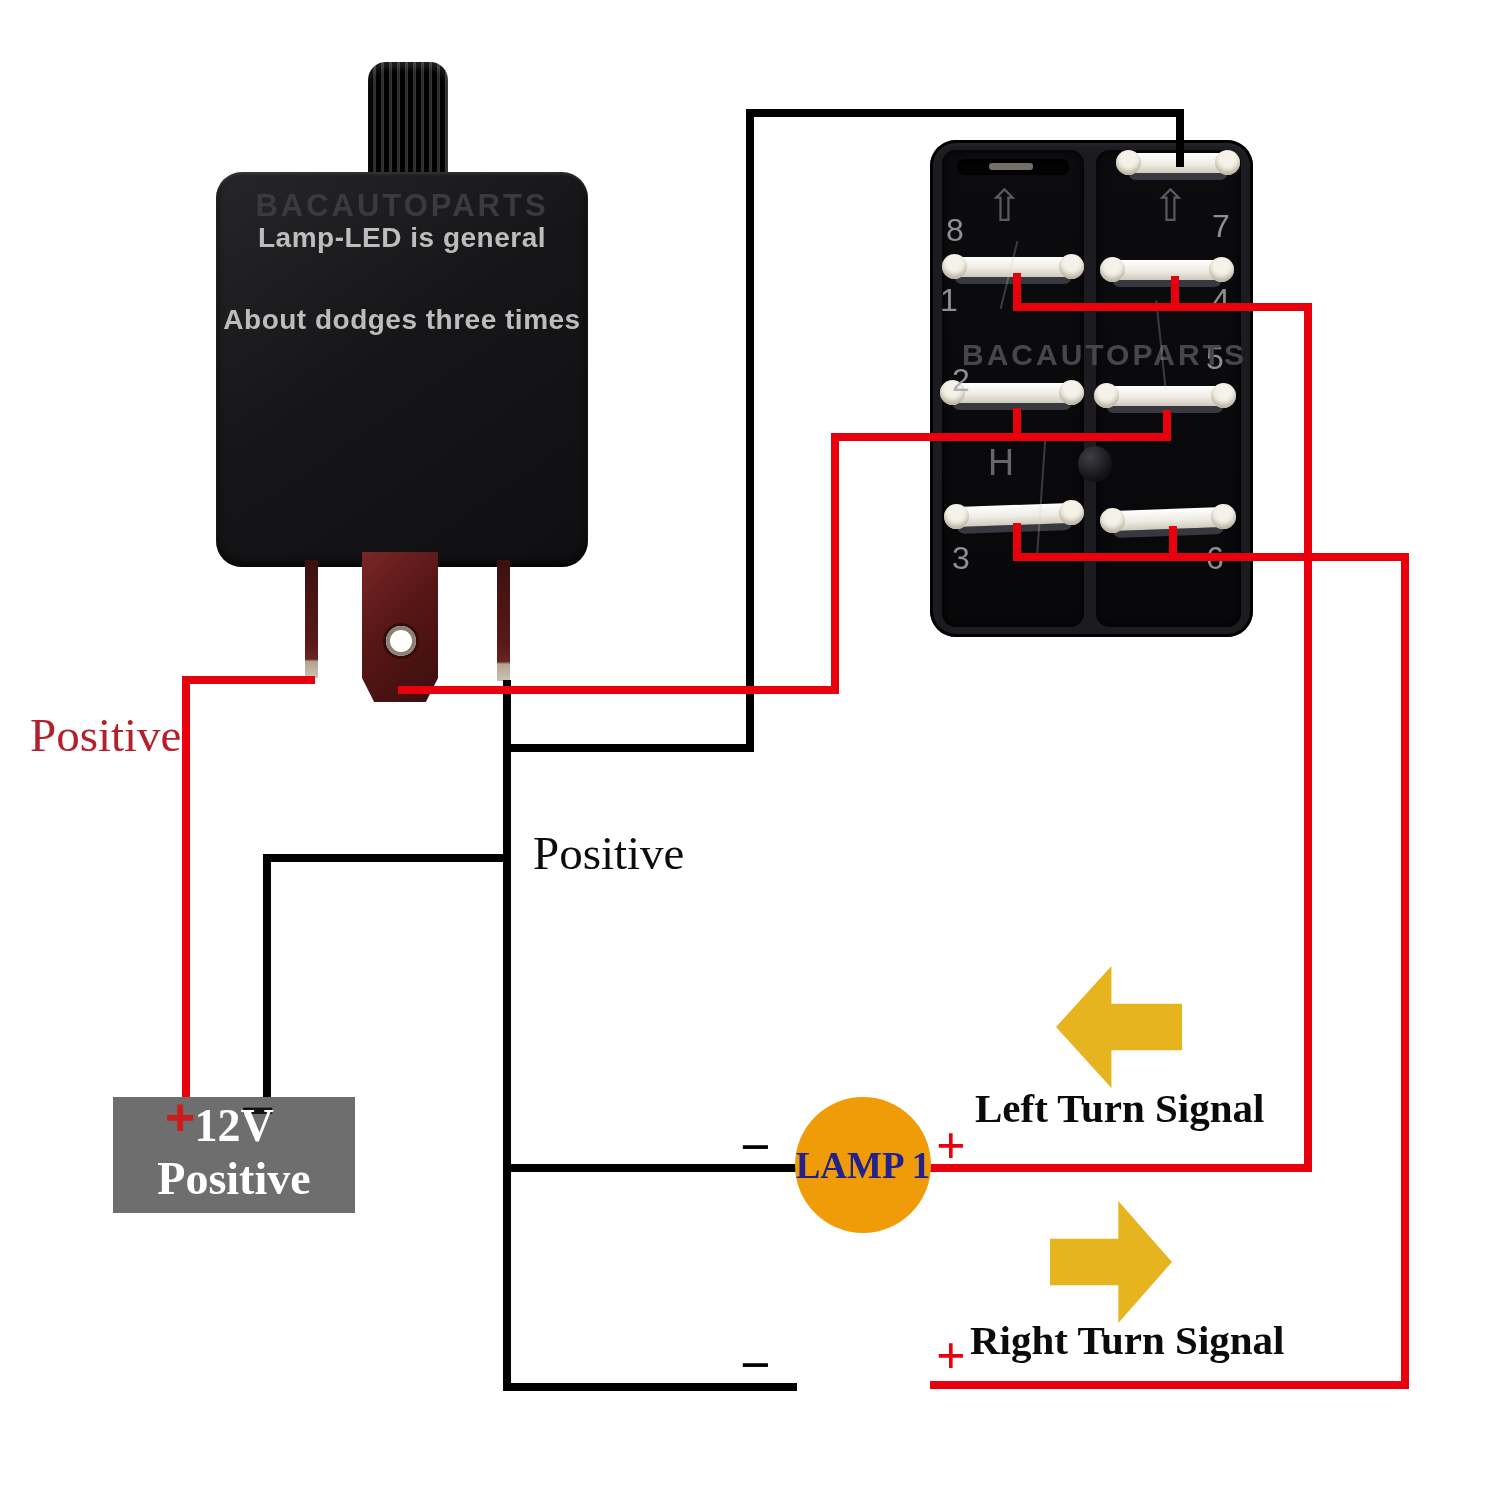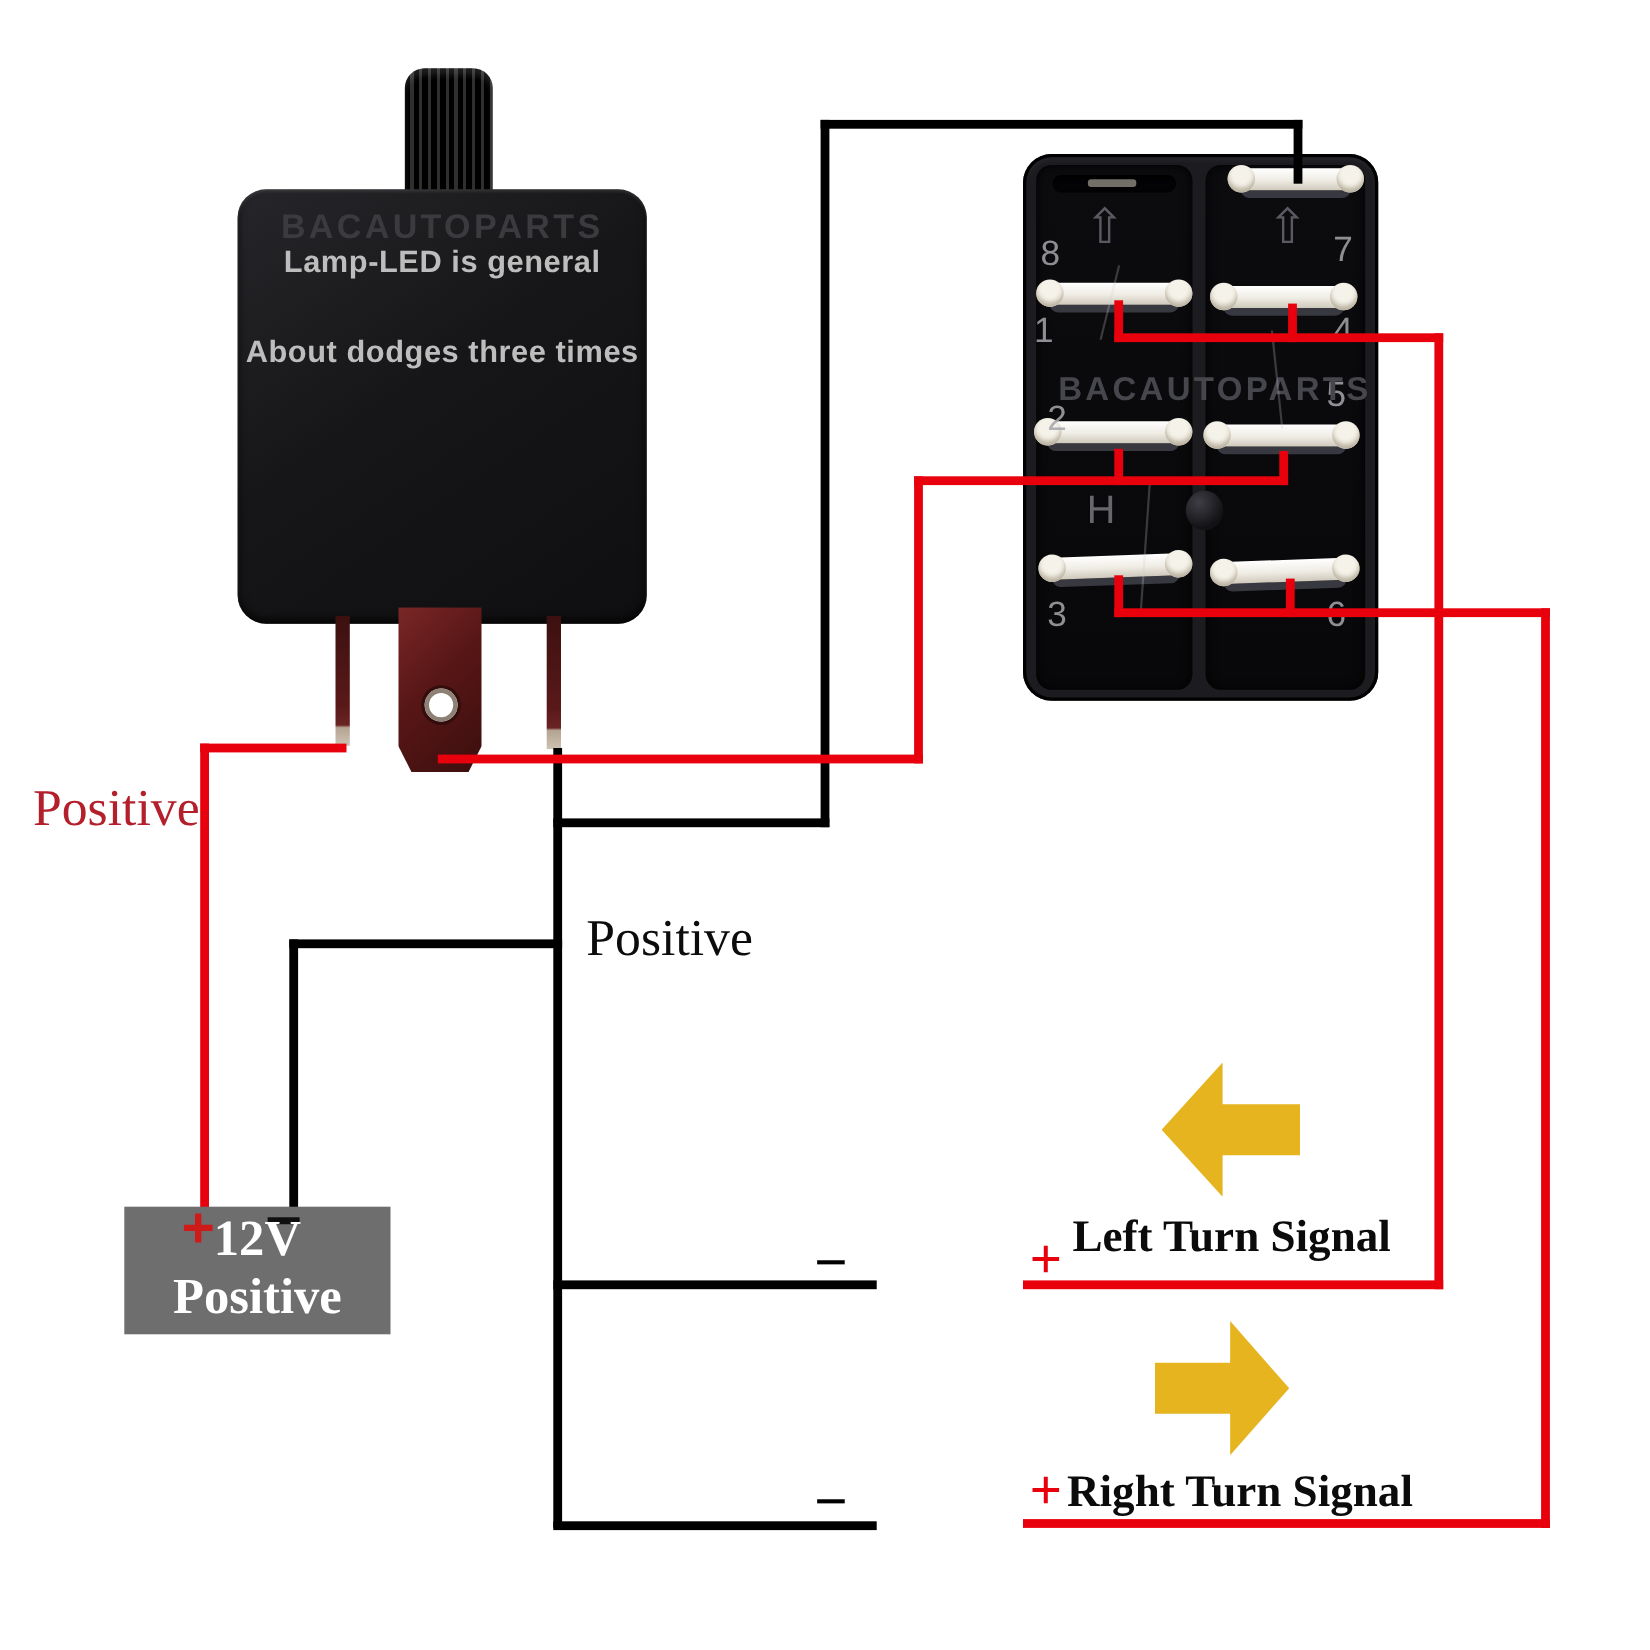--- a/index.html
+++ b/index.html
@@ -77,21 +77,21 @@
 
   
   .arrow{position:absolute;background:#e5b41e;}
   .arrow.left{left:1056px;top:966px;width:126px;height:122px;
       clip-path:polygon(0 50%,44% 0,44% 31%,100% 31%,100% 69%,44% 69%,44% 100%);}
   .arrow.right{left:1050px;top:1201px;width:122px;height:122px;
       clip-path:polygon(100% 50%,56% 0,56% 31%,0 31%,0 69%,56% 69%,56% 100%);}
   .serif-label{position:absolute;font-family:"Liberation Serif",serif;white-space:nowrap;}
   .lbl-positive{left:30px;top:708px;font-size:47px;color:#b3202c;}
   .lbl-negative{left:533px;top:826px;font-size:47px;color:#0c0c0c;}
-  .lbl-turn{font-size:41px;font-weight:700;color:#0b0b0b;margin-top:15px;}
+  .lbl-turn{font-size:41px;font-weight:700;color:#0b0b0b;}
 </style>
 </head>
 <body>
 
 <div class="canvas">
 
   <div class="relay-knob"></div>
   <div class="relay-body">
     <div class="relay-watermark">BACAUTOPARTS</div>
     <div class="relay-text" style="top:50px;">Lamp-LED is general</div>
@@ -159,20 +159,23 @@
   <div class="wire wr" style="left:1013px;top:553px;width:396px;height:8px;"></div>
   <div class="wire wr" style="left:1401px;top:553px;width:8px;height:836px;"></div>
   <div class="wire wr" style="left:930px;top:1381px;width:479px;height:8px;"></div>
 
   <div class="battery">
     <span class="bat-plus">+</span>
     <span class="bat-minus">−</span>
     <div class="bat-label">12V Positive</div>
   </div>
 
+  <div class="lamp" style="left:795px;top:1097px;">
+    <span class="lamp-label">LAMP 1</span>
+  </div>
   <span class="sign minus" style="left:740px;top:1120px;">−</span>
   <span class="sign plus" style="left:936px;top:1120px;">+</span>
 
   <span class="sign minus" style="left:740px;top:1338px;">−</span>
   <span class="sign plus" style="left:936px;top:1330px;">+</span>
 
   <div class="arrow left"></div>
   <div class="arrow right"></div>
 
   <span class="serif-label lbl-positive">Positive</span>

